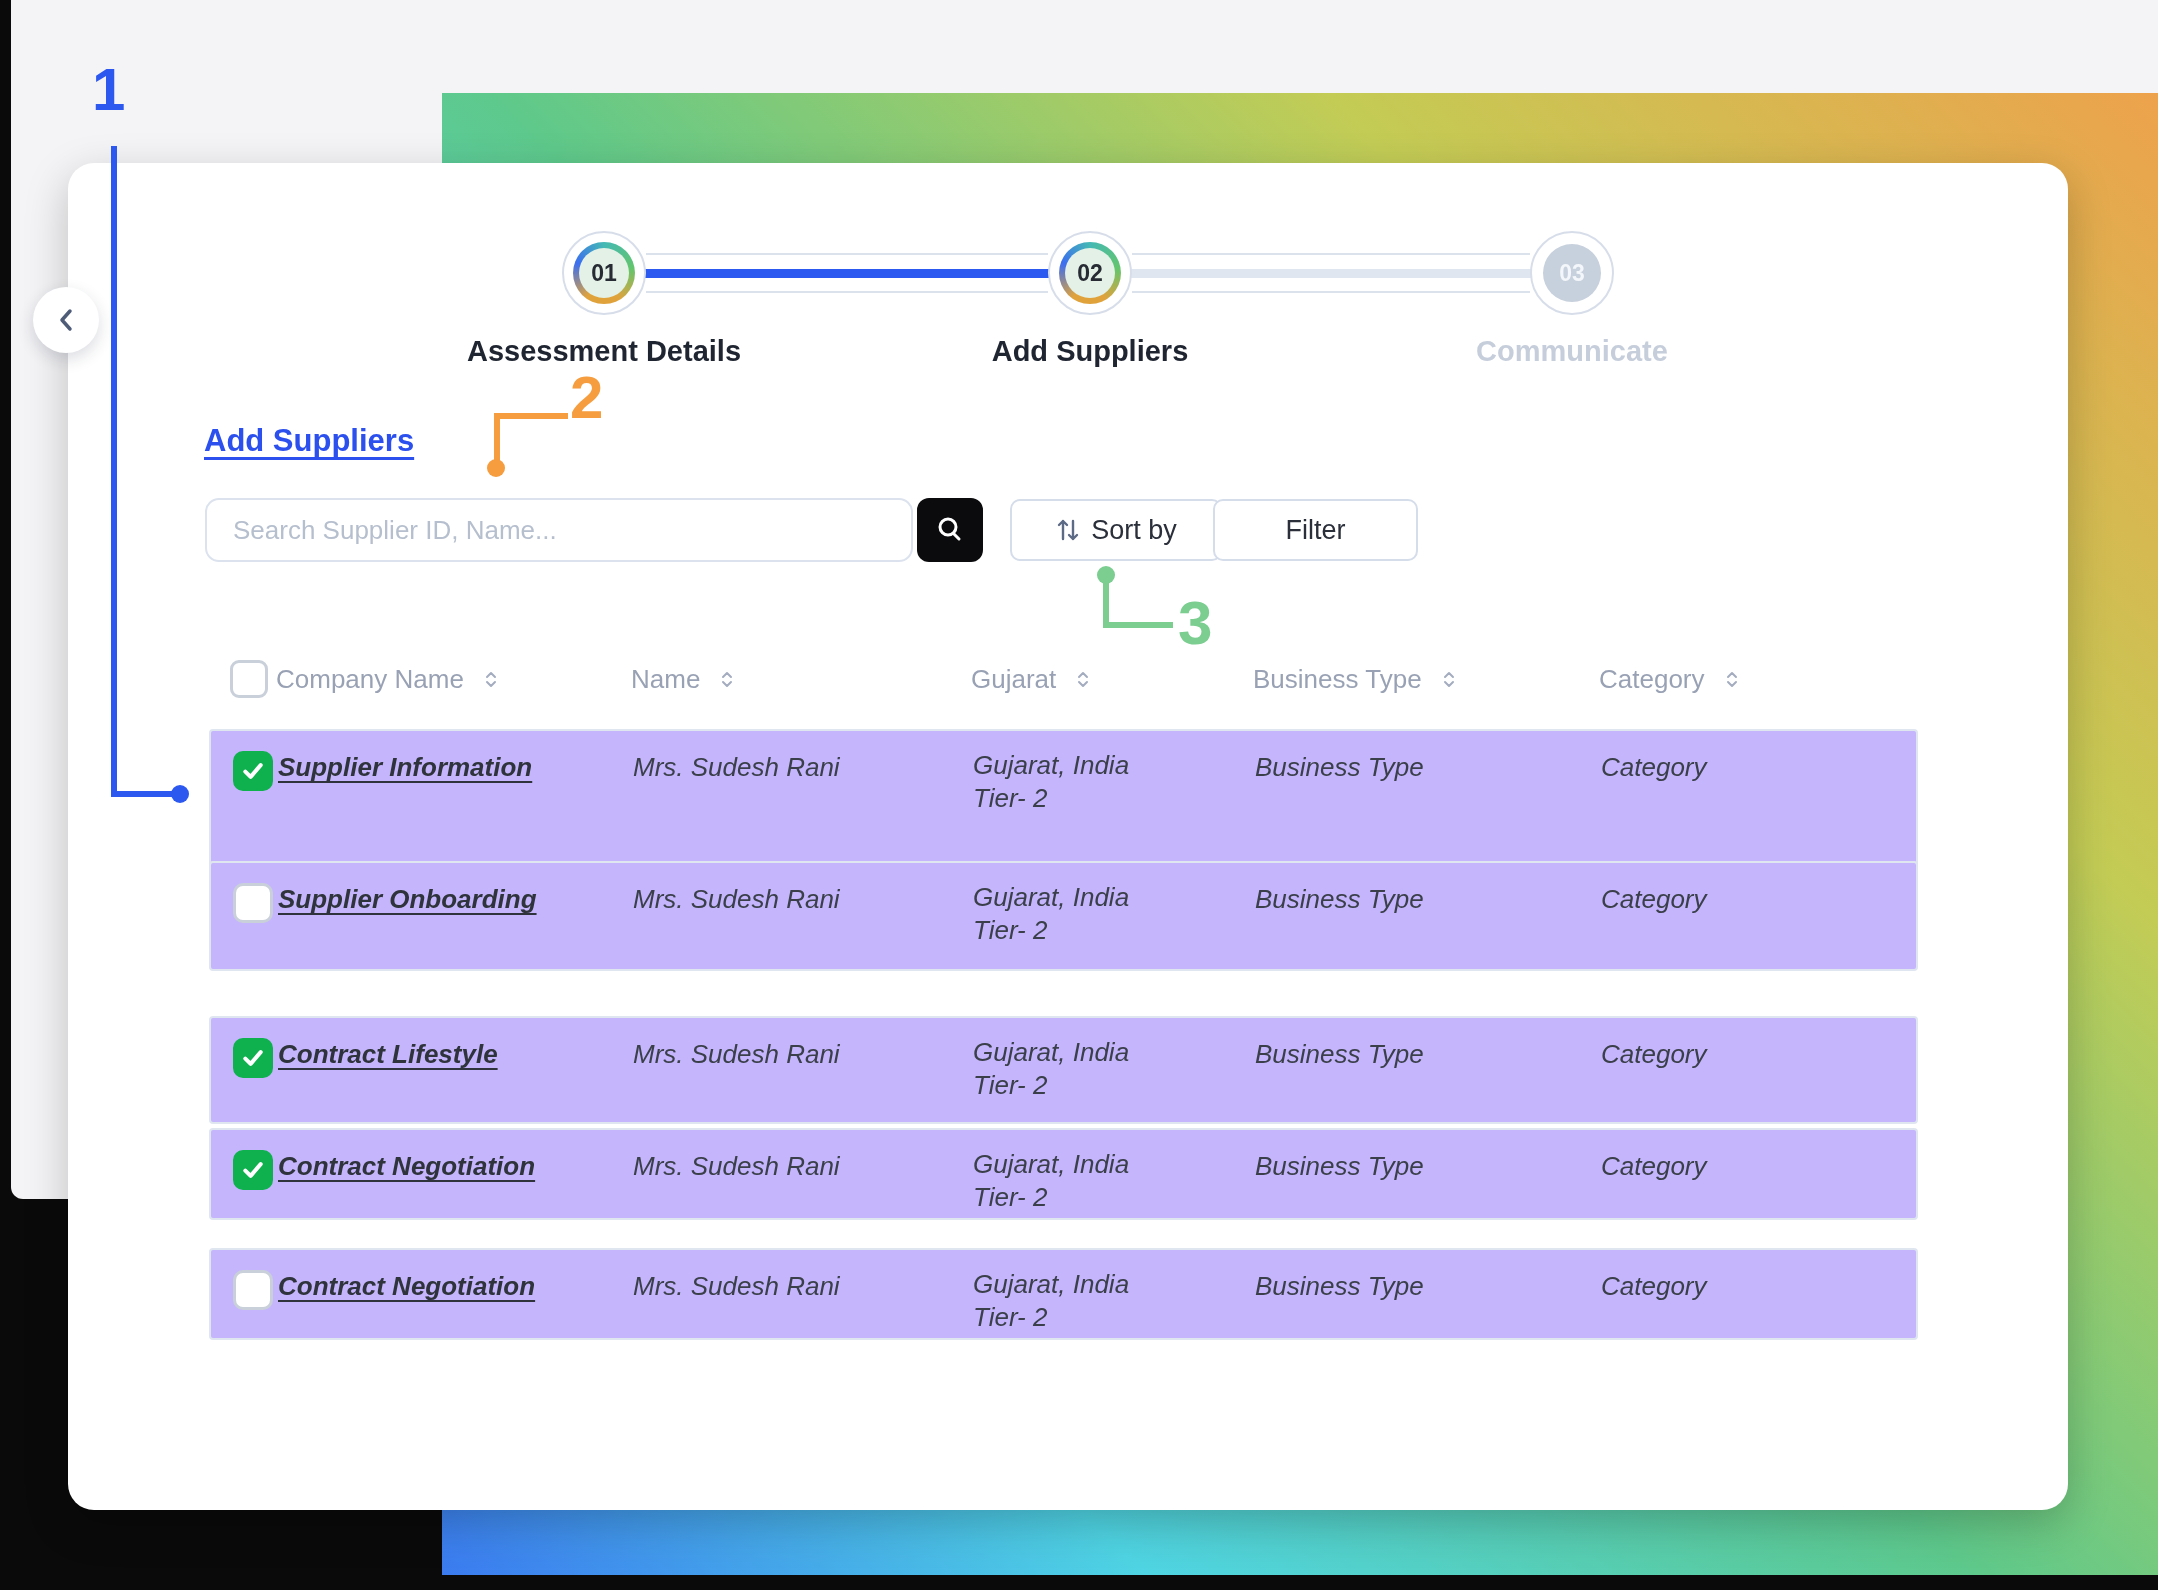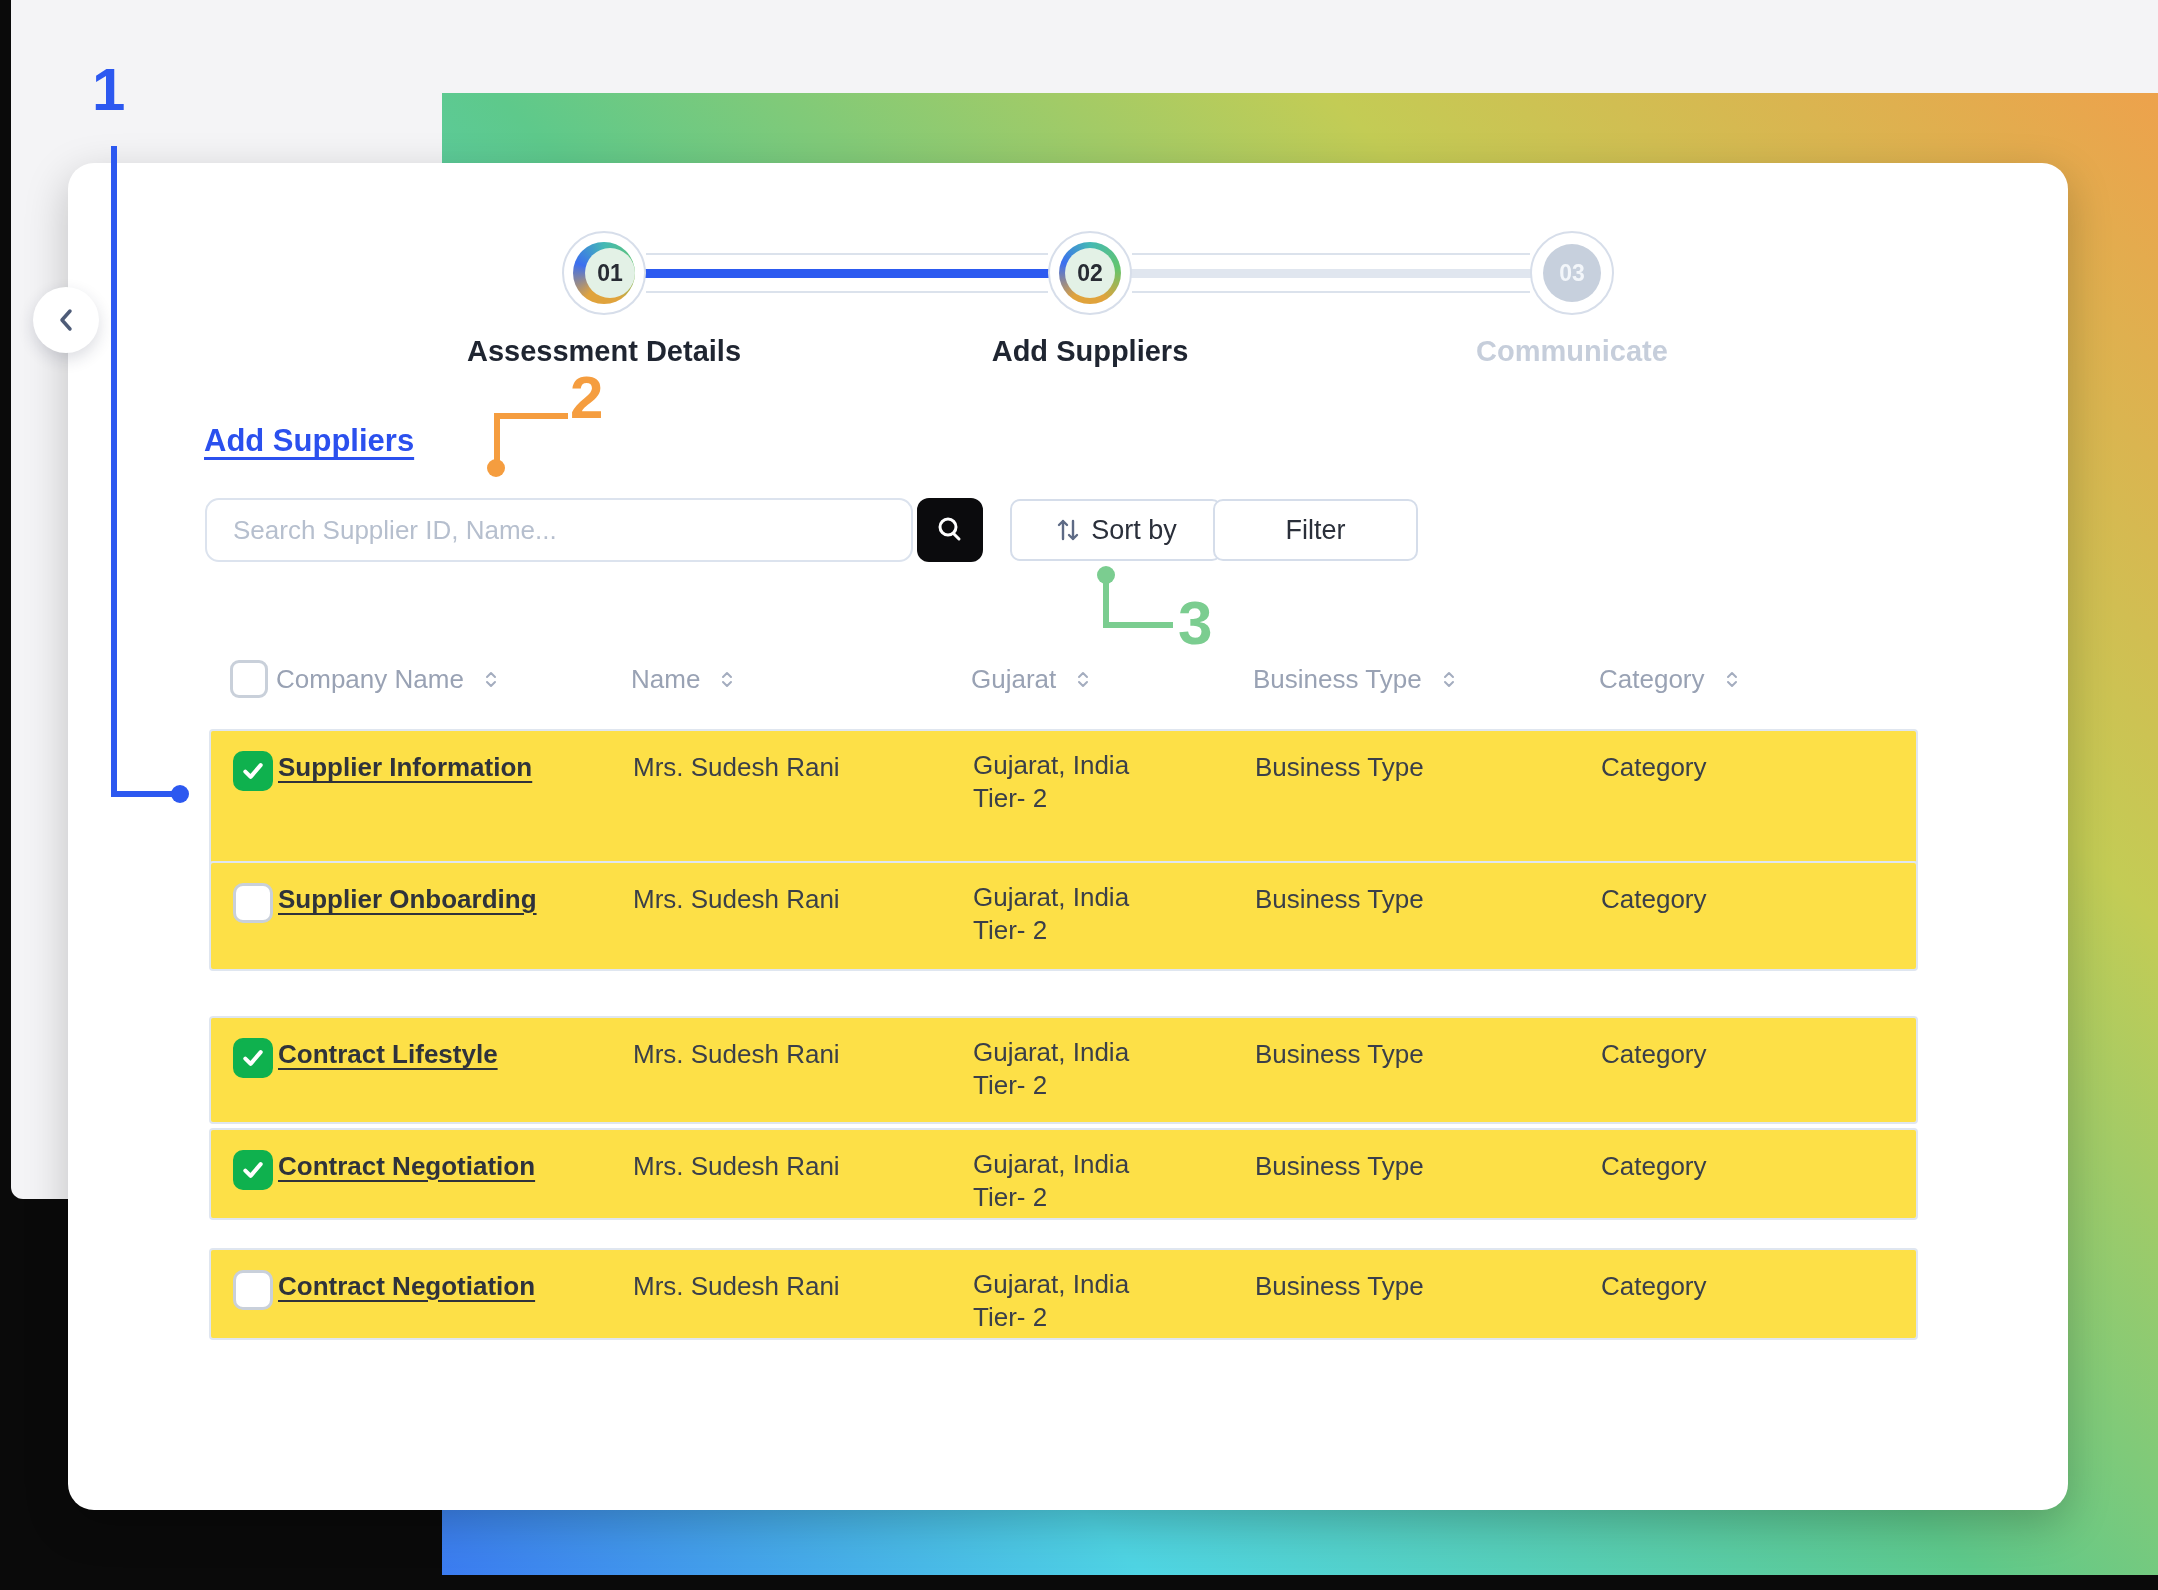--- a/index.html
+++ b/index.html
@@ -29,21 +29,21 @@
   #tube-2 { left:1064px; width:398px; }
   .thickline { position:absolute; top:106px; height:9px; border-radius:5px; }
   #line-active { left:564px; width:430px; background:#2c5af0; }
   #line-idle   { left:1050px; width:426px; background:#e0e6ef; }
   .outer-ring { position:absolute; top:68px; width:84px; height:84px; border-radius:50%;
                 background:#fff; border:2px solid #d7deea; }
   #outer-1 { left:494px; } #outer-2 { left:980px; } #outer-3 { left:1462px; }
   .step-ring { position:absolute; top:79px; width:62px; height:62px; border-radius:50%;
     background:conic-gradient(from 0deg,#44b9b4 0deg,#63c56d 80deg,#e0a33c 150deg,#e0a33c 215deg,#3b6ef0 290deg,#44b9b4 360deg);
     display:flex; align-items:center; justify-content:center; }
-  #ring-1 { left:505px;justify-content:flex-end; } #ring-2 { left:991px; }
+  #ring-1 { left:505px; } #ring-2 { left:991px; }
   .step-inner { width:50px; height:50px; border-radius:50%; background:#e3f1e6;
     display:flex; align-items:center; justify-content:center;
     font-size:23px; font-weight:700; color:#272b33; }
   #step3-circle { left:1475px; top:81px; width:58px; height:58px; border-radius:50%;
     background:#c7d0dd; display:flex; align-items:center; justify-content:center;
     font-size:23px; font-weight:700; color:#f3f6fa; }
   .step-label { position:absolute; top:172px; width:400px; text-align:center;
                 font-size:29px; font-weight:600; color:#1f2531; }
   #label-1 { left:336px; } #label-2 { left:822px; } #label-3 { left:1304px; color:#c6cedb; }
 
@@ -66,22 +66,22 @@
 
   
   .grid-cols { display:grid; grid-template-columns:67px 355px 340px 282px 346px 1fr; }
   #thead { left:141px; top:490px; width:1709px; height:52px; align-items:center; }
   .th { display:flex; align-items:center; gap:19px; font-size:26px; color:#99a2b4; }
   .sort-glyph { stroke:#a4adbf; fill:none; stroke-width:2; stroke-linecap:round; stroke-linejoin:round; }
   #select-all { width:38px; height:38px; margin-left:21px; border:3px solid #c9d0da;
     border-radius:9px; background:#fff; }
 
   #rows { left:141px; top:0; width:1709px; height:100%; }
-  .row-card { position:absolute; width:1709px; background:#fde047; border:2px solid #dfe6f0;
-    border-radius:4px; padding-top:18px; align-items:start; }
+  .row-card { position:absolute; width:1709px; background:#c4b5fd; border:2px solid #dfe6f0;
+    border-radius:4px; padding-top:18px; align-items:start;font-style:italic; }
   .row-card:nth-of-type(1) { top:566px; height:148px; }
   .row-card:nth-of-type(2) { top:698px; height:110px; }
   .row-card:nth-of-type(3) { top:853px; height:108px; }
   .row-card:nth-of-type(4) { top:965px; height:92px; }
   .row-card:nth-of-type(5) { top:1085px; height:92px; }
   .cb-cell { padding-left:22px; }
   .checkbox { width:40px; height:40px; border-radius:10px; border:3px solid #c9d0da;
     background:#fff; margin-top:2px; display:flex; align-items:center; justify-content:center; }
   .checkbox .check { display:none; }
   .checkbox.checked { background:#0fb14e; border-color:#0fb14e; }

